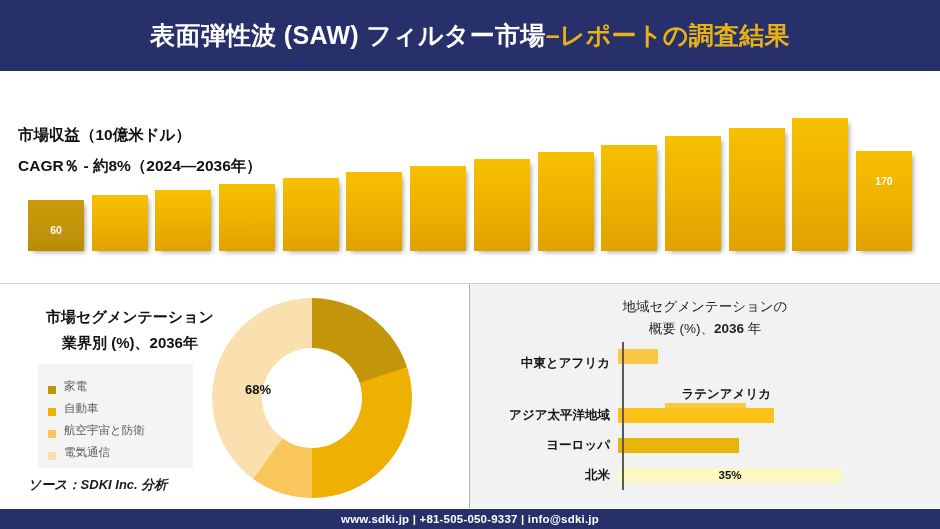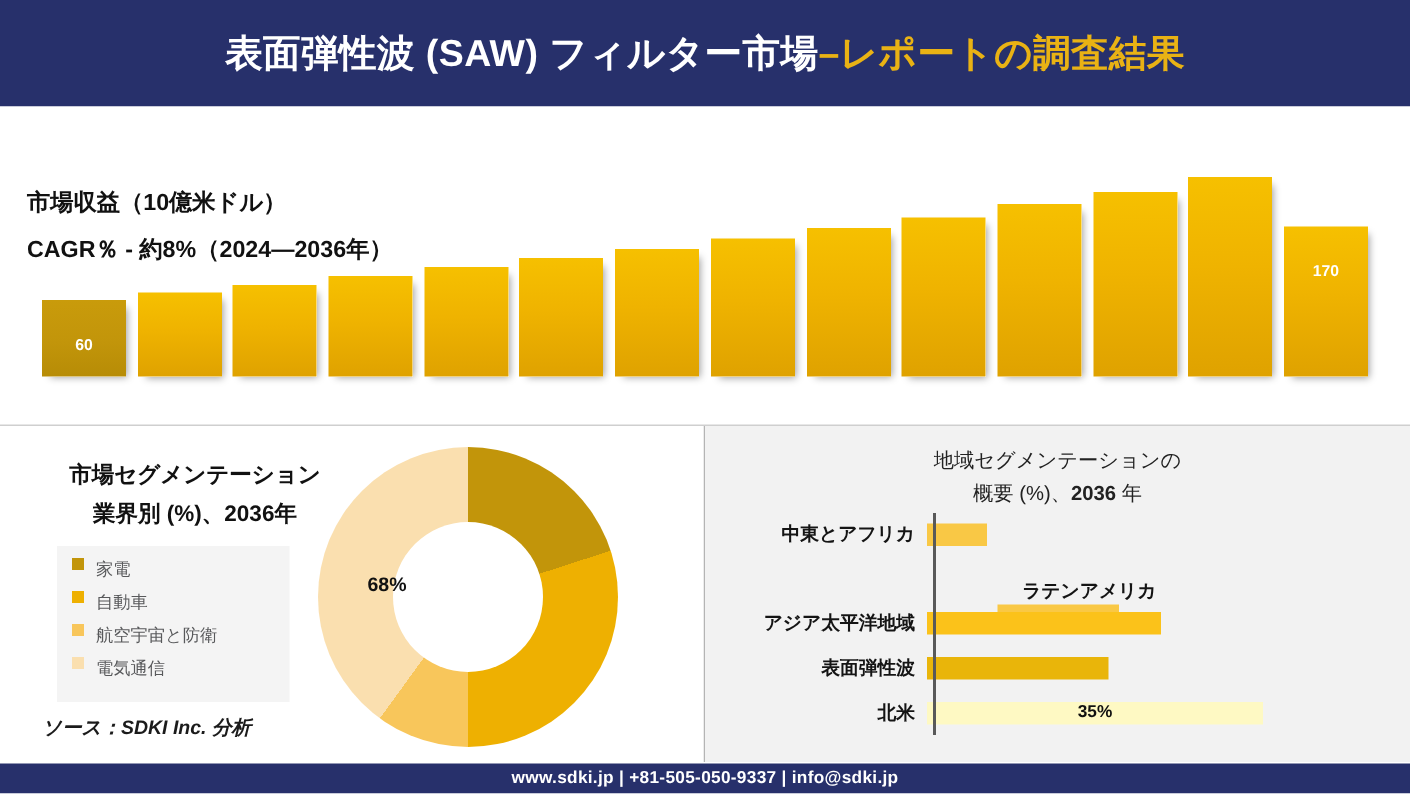--- a/index.html
+++ b/index.html
@@ -64,21 +64,21 @@
   
   .seg-panel{position:absolute;left:0;top:284px;width:469px;height:224px;background:#ffffff;}
   .seg-title{
     position:absolute;left:10px;top:20px;width:240px;text-align:center;
     font-size:15px;font-weight:bold;color:#111;line-height:26px;
   }
   .legend{
     position:absolute;left:38px;top:80px;width:155px;
     background:#f4f4f4;padding:8px 6px 8px 10px;box-sizing:border-box;
   }
-  .legend-item{display:flex;align-items:flex-start;height:22px;}
+  .legend-item{display:flex;align-items:flex-end;height:22px;}
   .swatch{width:8px;height:8px;margin-right:8px;flex:none;}
   .legend-label{font-size:11.5px;color:#58595b;white-space:nowrap;}
 
   .donut-wrap{position:absolute;left:212px;top:14px;width:200px;height:200px;}
   .donut{position:absolute;left:0;top:0;width:200px;height:200px;border-radius:50%;}
   .donut-hole{
     position:absolute;left:50px;top:50px;width:100px;height:100px;border-radius:50%;
     background:#ffffff;
   }
   .donut-val{
@@ -241,40 +241,40 @@
     <div class="source">ソース：SDKI Inc. 分析</div>
   </div>
 
   <div class="reg-panel">
     <div class="reg-title">
       <div>地域セグメンテーションの</div>
       <div><span>概要 (%)、</span><b>2036</b><span> 年</span></div>
     </div>
     <div class="reg-chart">
       <div class="reg-rows" id="reg-rows">
-          <div class="reg-row" style="top: 0px;">
+          <div class="reg-row" style="top: 0px; align-items: flex-end;">
             <div class="reg-label">中東とアフリカ</div>
             <div class="reg-bar-hold">
               <div class="reg-bar" style="width: 40px; background: rgb(249, 200, 69);"></div>
             </div>
           </div>
           <div class="reg-row" style="top: 44px; flex-direction: column;">
             <div class="reg-label">ラテンアメリカ</div>
             <div class="reg-bar-hold">
               <div class="reg-bar" style="width: 81px; background: rgb(249, 200, 69);"></div>
             </div>
           </div>
           <div class="reg-row" style="top: 59.2px;">
             <div class="reg-label">アジア太平洋地域</div>
             <div class="reg-bar-hold">
               <div class="reg-bar" style="width: 156px; background: rgb(251, 194, 26);"></div>
             </div>
           </div>
           <div class="reg-row" style="top: 88.8px;">
-            <div class="reg-label">表面弾性波</div>
+            <div class="reg-label">ヨーロッパ</div>
             <div class="reg-bar-hold">
               <div class="reg-bar" style="width: 121px; background: rgb(233, 181, 10);"></div>
             </div>
           </div>
           <div class="reg-row" style="top: 118.4px;">
             <div class="reg-label">北米</div>
             <div class="reg-bar-hold">
               <div class="reg-bar" style="width: 224px; background: #fef9c3;">
                 <div class="reg-bar-val">35%</div>
               </div>

